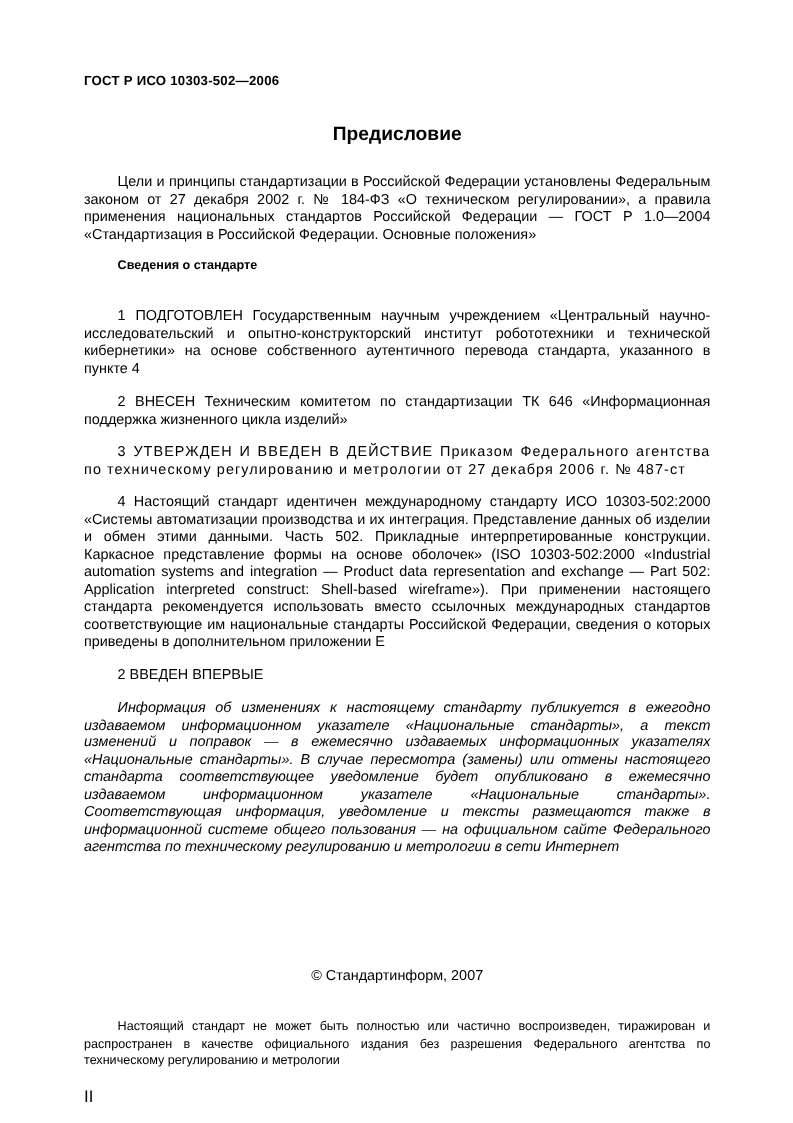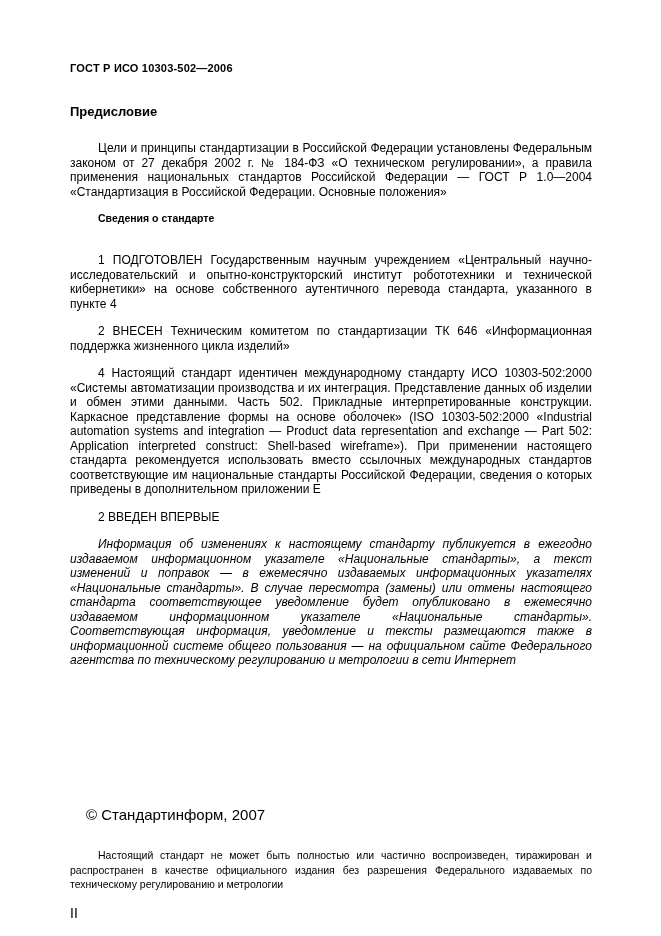--- a/index.html
+++ b/index.html
@@ -27,21 +27,22 @@
     top: 62px;
     width: 522px;
   }
   .doc-code {
     font-size: 11px;
     font-weight: bold;
     letter-spacing: 0.2px;
     margin: 0 0 30px 0;
   }
   .doc-title {
-    font-size: 13px;
+    text-align: center;
+    font-size: 16px;
     font-weight: bold;
     margin: 0 0 22px 0;
   }
   p.para {
     font-size: 12px;
     line-height: 14.5px;
     text-align: justify;
     margin: 0 0 13px 0;
     text-indent: 28px;
   }
@@ -52,25 +53,25 @@
     text-indent: 28px;
   }
   p.italic {
     font-style: italic;
   }
   .spread {
     letter-spacing: 0.9px;
   }
   .copyright {
     position: absolute;
-    left: 16px;
+    left: 0;
     top: 744px;
     width: 522px;
-    text-align: left;
-    font-size: 15px;
+    text-align: center;
+    font-size: 12px;
   }
   .footnote {
     position: absolute;
     left: 0;
     top: 786px;
     width: 522px;
     font-size: 10.5px;
     line-height: 14.5px;
     text-align: justify;
     text-indent: 28px;
@@ -91,25 +92,26 @@
     <div class="doc-code">ГОСТ Р ИСО 10303-502—2006</div>
 
     <h1 class="doc-title">Предисловие</h1>
 
     <p class="para">Цели и принципы стандартизации в Российской Федерации установлены Федеральным законом от 27 декабря 2002 г. № 184-ФЗ «О техническом регулировании», а правила применения национальных стандартов Российской Федерации — ГОСТ Р 1.0—2004 «Стандартизация в Российской Федерации. Основные положения»</p>
 
     <div class="subhead">Сведения о стандарте</div>
 
     <p class="para">1  ПОДГОТОВЛЕН Государственным научным учреждением «Центральный научно-исследовательский и опытно-конструкторский институт робототехники и технической кибернетики» на основе собственного аутентичного перевода стандарта, указанного в пункте 4</p>
     <p class="para">2  ВНЕСЕН Техническим комитетом по стандартизации ТК 646 «Информационная поддержка жизненного цикла изделий»</p>
+    <p class="para spread">3  УТВЕРЖДЕН И ВВЕДЕН В ДЕЙСТВИЕ Приказом Федерального агентства по техническому регулированию и метрологии от 27 декабря 2006 г. № 487-ст</p>
     <p class="para">4  Настоящий стандарт идентичен международному стандарту ИСО 10303-502:2000 «Системы автоматизации производства и их интеграция. Представление данных об изделии и обмен этими данными. Часть 502.  Прикладные интерпретированные конструкции. Каркасное представление формы на основе оболочек» (ISO 10303-502:2000 «Industrial automation systems and integration — Product data representation and exchange — Part 502:  Application interpreted construct: Shell-based wireframe»). При применении настоящего стандарта рекомендуется использовать вместо ссылочных международных стандартов соответствующие им национальные стандарты Российской Федерации, сведения о которых приведены в дополнительном приложении Е</p>
     <p class="para">2  ВВЕДЕН ВПЕРВЫЕ</p>
 
     <p class="para italic">Информация об изменениях к настоящему стандарту публикуется в ежегодно издаваемом информационном указателе «Национальные стандарты», а текст изменений и поправок — в ежемесячно издаваемых информационных указателях «Национальные стандарты». В случае пересмотра (замены) или отмены настоящего стандарта соответствующее уведомление будет опубликовано в ежемесячно издаваемом информационном указателе «Национальные стандарты». Соответствующая информация, уведомление и тексты размещаются также в информационной системе общего пользования — на официальном сайте Федерального агентства по техническому регулированию и метрологии в сети Интернет</p>
 
     <div class="copyright">©  Стандартинформ, 2007</div>
 
-    <div class="footnote">Настоящий стандарт не может быть полностью или частично воспроизведен, тиражирован и распространен в качестве официального издания без разрешения Федерального издаваемых по техническому регулированию и метрологии</div>
+    <div class="footnote">Настоящий стандарт не может быть полностью или частично воспроизведен, тиражирован и распространен в качестве официального издания без разрешения Федерального агентства по техническому регулированию и метрологии</div>
 
     <div class="page-number">II</div>
 
   </div>
 </div>
 
 </body></html>

